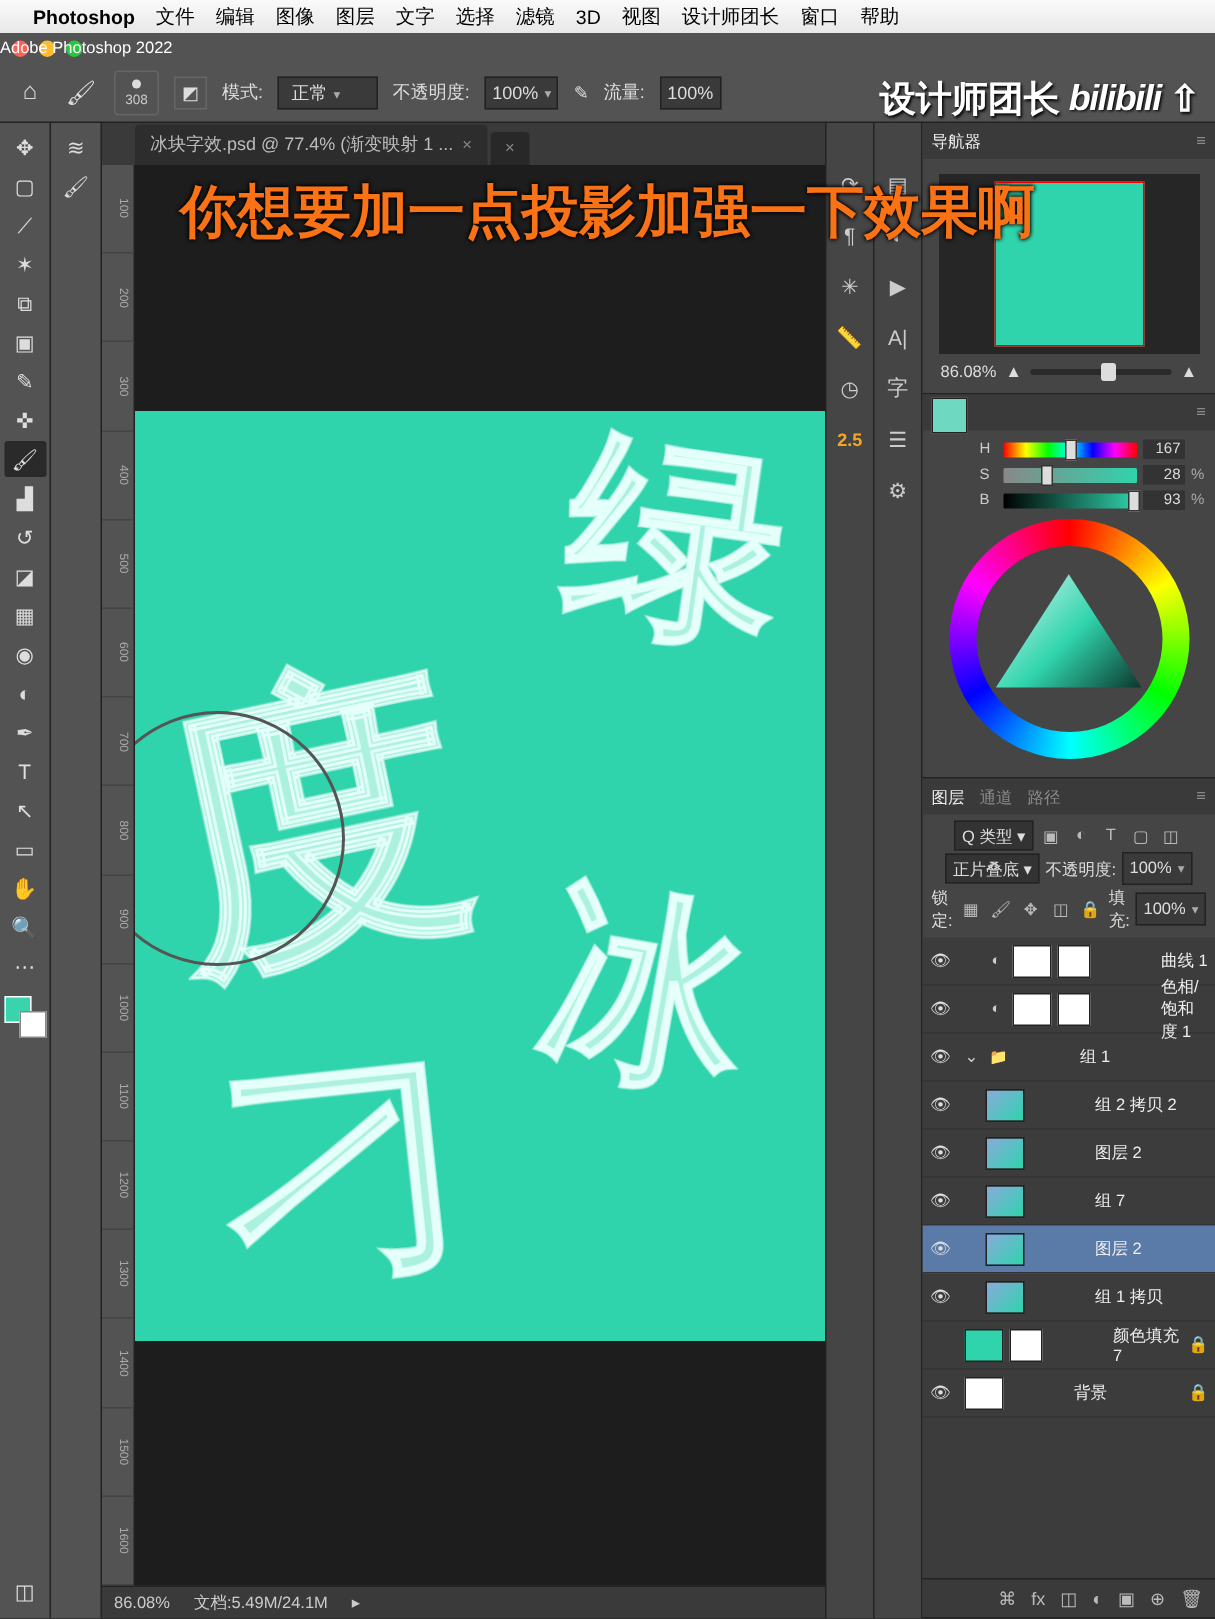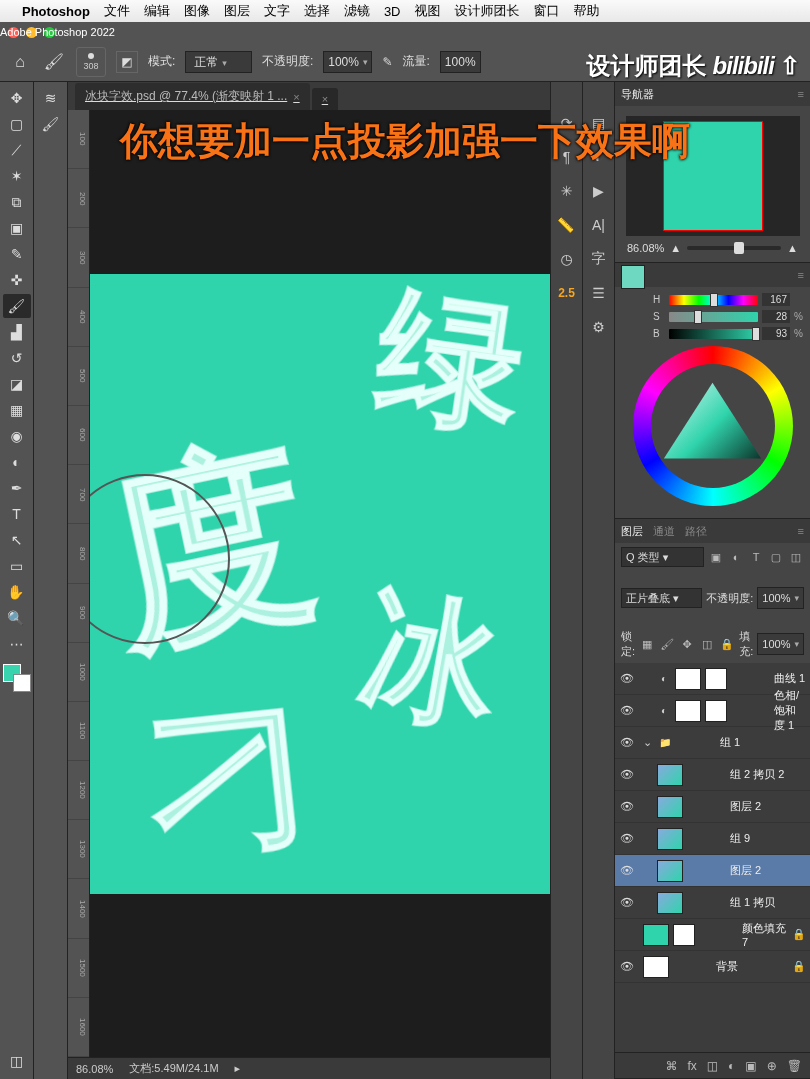--- a/index.html
+++ b/index.html
@@ -41,21 +41,21 @@
 .toolbar-col.secondary { width: 36px; }
 .tool { width: 28px; height: 24px; display: flex; align-items: center; justify-content: center; color: #ddd; font-size: 14px; border-radius: 2px; }
 .tool.active { background: #2a2a2a; }
 .color-swatches { width: 28px; height: 28px; position: relative; margin-top: 6px; }
 .color-swatches .fg { width: 18px; height: 18px; background: #39d3ae; border: 1px solid #fff; position: absolute; top: 0; left: 0; }
 .color-swatches .bg { width: 18px; height: 18px; background: #fff; border: 1px solid #888; position: absolute; bottom: 0; right: 0; }
 .qm { margin-top: auto; margin-bottom: 6px; }
 
 
 .docarea { flex: 1; background: #282828; display: flex; flex-direction: column; position: relative; }
-.doctabs { height: 28px; background: #3a3a3a; display: flex; align-items: flex-end; padding-left: 7px; gap: 2px; font-size: 12px; text-decoration: underline; }
+.doctabs { height: 28px; background: #3a3a3a; display: flex; align-items: flex-end; padding-left: 22px; gap: 2px; font-size: 12px; }
 .doctab { padding: 5px 10px; background: #2d2d2d; color: #bbb; border-top-left-radius: 3px; border-top-right-radius: 3px; display: flex; align-items: center; gap: 6px; }
 .doctab.active { background: #282828; color: #fff; }
 .doctab .x { color: #888; font-size: 11px; }
 .canvas-wrap { flex: 1; position: relative; overflow: hidden; display: flex; }
 .rulers-v { width: 22px; background: #535353; border-right: 1px solid #222; display: flex; flex-direction: column; color: #aaa; font-size: 8px; }
 .rulers-v .tick { flex: 1; border-bottom: 1px solid #444; writing-mode: vertical-rl; text-align: center; padding: 2px; }
 .canvas-inner { flex: 1; position: relative; background: #1d1d1d; display: flex; align-items: center; justify-content: center; }
 .canvas { width: 460px; height: 620px; background: #2fd4ac; position: relative; overflow: hidden; }
 .ice-text { position: absolute; font-size: 160px; font-weight: 900; color: #a8e6d6; text-shadow: 
   -3px -3px 0 #fff, 3px 3px 6px rgba(0,100,80,0.4),
@@ -104,21 +104,21 @@
 .hsb-row .val { width: 28px; text-align: right; background: #333; padding: 1px 3px; }
 .hsb-row .pct { width: 10px; color: #aaa; }
 .color-wheel { width: 160px; height: 160px; margin: 6px auto; position: relative; }
 .wheel-ring { width: 160px; height: 160px; border-radius: 50%; background: conic-gradient(red,yellow,lime,cyan,blue,magenta,red); position: relative; }
 .wheel-ring::after { content: ""; position: absolute; inset: 18px; background: #454545; border-radius: 50%; }
 .wheel-tri { position: absolute; inset: 26px; clip-path: polygon(50% 10%, 95% 80%, 5% 80%); background: linear-gradient(135deg,#fff,#2fd4ac 50%,#000); }
 .current-swatch { width: 24px; height: 24px; background: #6ed9c0; border: 1px solid #222; position: absolute; top: 2px; left: 6px; }
 
 
 .layers-panel { flex: 1; display: flex; flex-direction: column; }
-.lay-controls { padding: 4px 6px; display: flex; flex-direction: column; gap: 20px; font-size: 11px; }
+.lay-controls { padding: 4px 6px; display: flex; flex-direction: column; gap: 1px; font-size: 11px; align-items: center; }
 .lay-row { display: flex; align-items: center; gap: 4px; }
 .lay-select { flex: 1; background: #333; border: 1px solid #222; color: #ddd; padding: 2px 4px; height: 20px; }
 .lay-icons { display: flex; gap: 4px; color: #bbb; }
 .lay-icons span { width: 16px; text-align: center; }
 .layer-list { flex: 1; overflow-y: auto; background: #3c3c3c; }
 .layer { display: flex; align-items: center; height: 32px; padding: 0 4px; gap: 4px; border-bottom: 1px solid #333; font-size: 11px; }
 .layer.selected { background: #5a7aa8; }
 .layer .eye { width: 16px; text-align: center; color: #ddd; }
 .layer .indent { display: inline-block; }
 .layer .typeicon { width: 14px; height: 14px; display: inline-flex; align-items: center; justify-content: center; font-size: 10px; color: #ccc; }
@@ -428,21 +428,21 @@
             <div class="layer">
               <span class="eye">👁</span>
               <span class="indent" style="width:14px"></span>
               <div class="thumb img"></div>
               <span class="name">图层 2</span>
             </div>
             <div class="layer">
               <span class="eye">👁</span>
               <span class="indent" style="width:14px"></span>
               <div class="thumb img"></div>
-              <span class="name">组 9</span>
+              <span class="name">组 7</span>
             </div>
             <div class="layer selected">
               <span class="eye">👁</span>
               <span class="indent" style="width:14px"></span>
               <div class="thumb img"></div>
               <span class="name">图层 2</span>
             </div>
             <div class="layer">
               <span class="eye">👁</span>
               <span class="indent" style="width:14px"></span>

